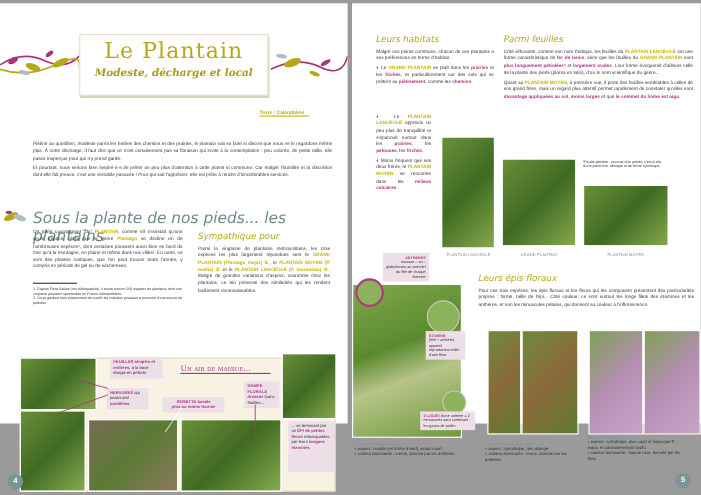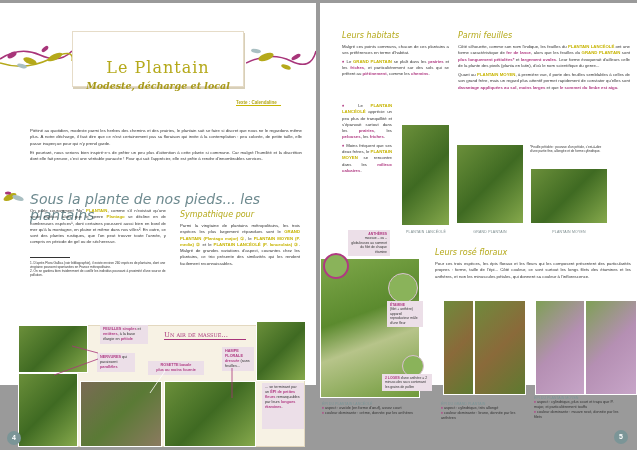--- a/index.html
+++ b/index.html
@@ -4,21 +4,21 @@
 <style>
   *{box-sizing:border-box;margin:0;padding:0}
   body{width:637px;height:450px;overflow:hidden;background:#9a9a9a;font-family:"Liberation Sans",sans-serif;position:relative}
   .page{position:absolute;top:3px;height:382px;background:#fff}
   #left{left:0;width:316px}
   #right{left:320px;width:317px}
   .txt{font-size:4.3px;line-height:6.3px;color:#333;text-align:justify}
   .hl{color:#c7b400;font-weight:bold}
   .pk{color:#b03a82;font-weight:bold}
   .banner{position:absolute;left:72px;top:28px;width:172px;height:56px;background:#fff;border:1px solid #e6dcc8;box-shadow:1px 2px 0 #d8cfb8;text-align:center}
-  .banner .t1{font-family:"DejaVu Serif",serif;font-size:16px;color:#b5a91a;margin-top:26px;letter-spacing:1px}
+  .banner .t1{font-family:"DejaVu Serif",serif;font-size:20px;color:#b5a91a;margin-top:2px;letter-spacing:1px}
   .banner .t2{font-family:"DejaVu Serif",serif;font-style:italic;font-weight:bold;font-size:9.5px;color:#a89a1a;margin-top:3px}
   .vine{position:absolute;height:30px}
   .credit{position:absolute;left:236px;top:97px;font-size:4.5px;font-weight:bold;color:#b5a91a;border-bottom:1px solid #c7b400;padding-right:4px}
   .h2{font-family:"DejaVu Sans",sans-serif;font-weight:normal;font-style:italic;color:#6e8a8f;font-size:14px}
   .h3{font-family:"DejaVu Sans",sans-serif;font-style:italic;color:#b5a91a;font-size:8px}
   .photo{position:absolute;background:linear-gradient(135deg,#6b8f3a,#3f6a22 50%,#86a94c);border:1px solid #fff}
   .photo.dirt{background:linear-gradient(135deg,#7a6a55,#5a7a35 50%,#8b7a60)}
   .photo.pink{background:linear-gradient(135deg,#7ea055,#b58fb3 50%,#c7a5c8)}
   .photo.brown{background:linear-gradient(135deg,#6f8a3c,#8a6a3a 50%,#5e7a30)}
   .lbl{position:absolute;background:#ecdfe8;font-size:3.8px;line-height:5px;padding:2px 3px;color:#333}
@@ -136,21 +136,21 @@
     <p class="txt" style="margin-bottom:3px"><span>Côté silhouette, comme son nom l'indique, les feuilles du </span><span class="hl">PLANTAIN LANCÉOLÉ</span><span> ont une forme caractéristique de </span><span class="pk">fer de lance</span><span>, alors que les feuilles du </span><span class="hl">GRAND PLANTAIN</span><span> sont </span><span class="pk">plus longuement pétiolées*</span><span> et </span><span class="pk">largement ovales</span><span>. Leur forme évoquerait d'ailleurs celle de la plante des pieds (planta en latin), d'où le nom scientifique du genre...</span></p>
     <p class="txt"><span>Quant au </span><span class="hl">PLANTAIN MOYEN</span><span>, à première vue, il porte des feuilles semblables à celles de son grand frère, mais un regard plus attentif permet rapidement de constater qu'elles sont </span><span class="pk">davantage appliquées au sol</span><span>, </span><span class="pk">moins larges</span><span> et que </span><span class="pk">le sommet du limbe est aigu</span><span>.</span></p>
   </div>
   <div class="photo" style="left:136px;top:141px;width:68px;height:80px"></div>
   <p class="ftn" style="position:absolute;left:210px;top:142px;width:76px">*Feuille pétiolée : pourvue d'un pétiole, c'est-à-dire d'une partie fine, allongée et de forme cylindrique.</p>
   <div class="photo" style="left:210px;top:165px;width:78px;height:56px"></div>
   <div class="cap" style="left:136px;top:227px;width:68px">GRAND PLANTAIN</div>
   <div class="cap" style="left:210px;top:227px;width:78px">PLANTAIN MOYEN</div>
 
   <div style="position:absolute;left:115px;top:245px;width:196px">
-    <div class="h3" style="margin-bottom:4px">Leurs rosé floraux</div>
+    <div class="h3" style="margin-bottom:4px">Leurs épis floraux</div>
     <p class="txt">Pour ces trois espèces, les épis floraux et les fleurs qui les composent présentent des particularités propres : forme, taille de l'épi... Côté couleur, ce sont surtout les longs filets des étamines et les anthères, et non les minuscules pétales, qui donnent sa couleur à l'inflorescence.</p>
   </div>
 
   <div class="photo" style="left:0;top:255px;width:100px;height:140px;background:linear-gradient(160deg,#7fa84a,#5b8a2e 40%,#b7c48a 60%,#6f9a3a)"></div>
   <div style="position:absolute;left:3px;top:250px;width:26px;height:26px;border-radius:50%;background:#8ab35a;border:2px solid #b03a82"></div>
   <div style="position:absolute;left:68px;top:270px;width:30px;height:30px;border-radius:50%;background:#8ab35a;border:1px solid #d8c0d0"></div>
   <div style="position:absolute;left:82px;top:352px;width:22px;height:22px;border-radius:50%;background:#8ab35a;border:1px solid #d8c0d0"></div>
 
   <div class="lbl" style="left:28px;top:227px;width:42px;text-align:right;font-size:3.4px;line-height:4.4px">
     <div class="pk">ANTHÈRES</div>

